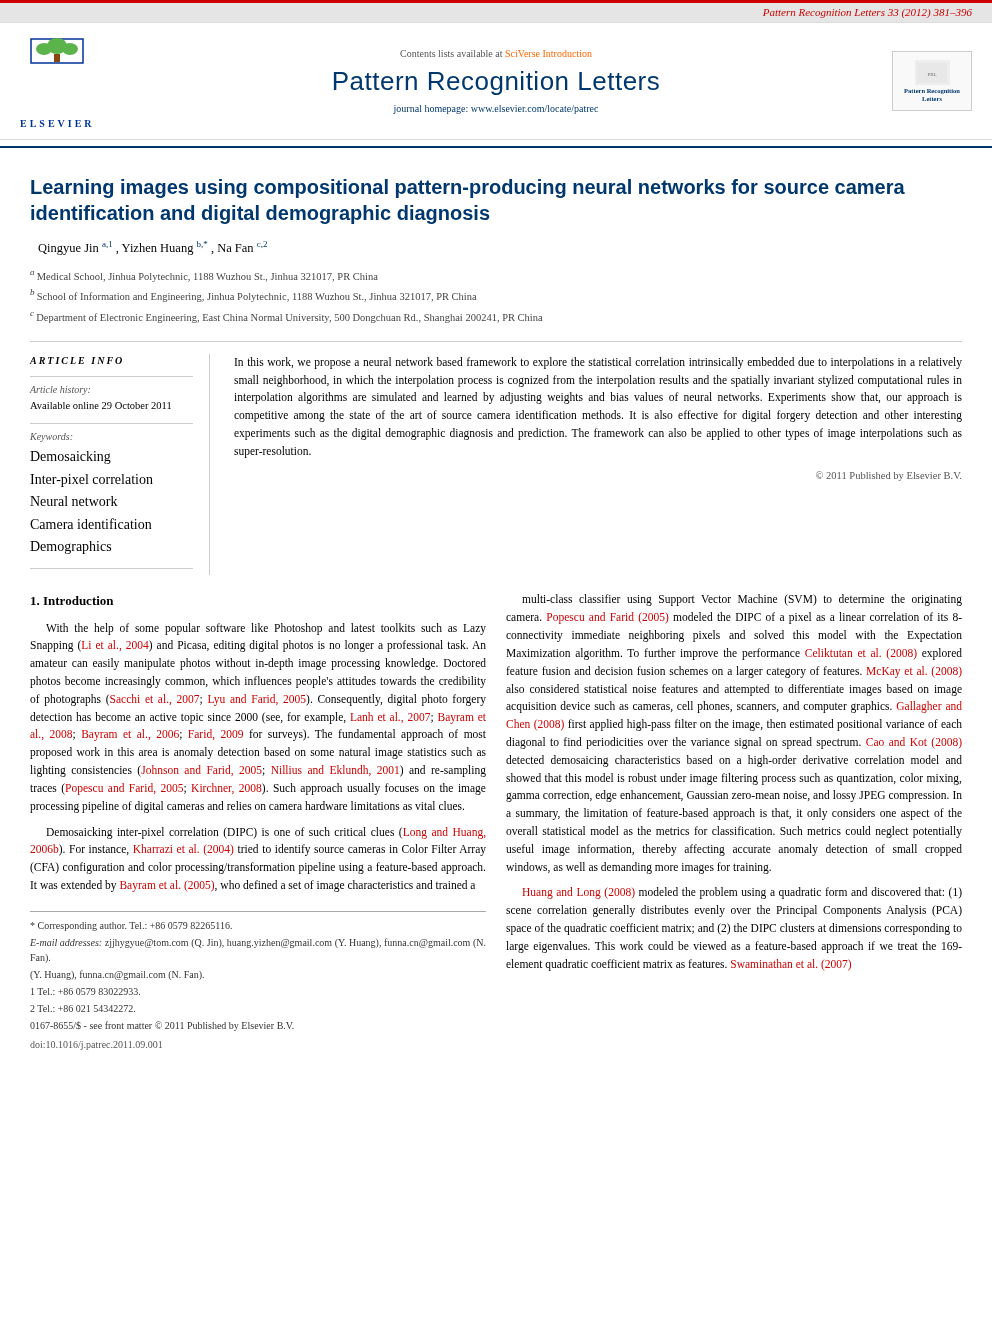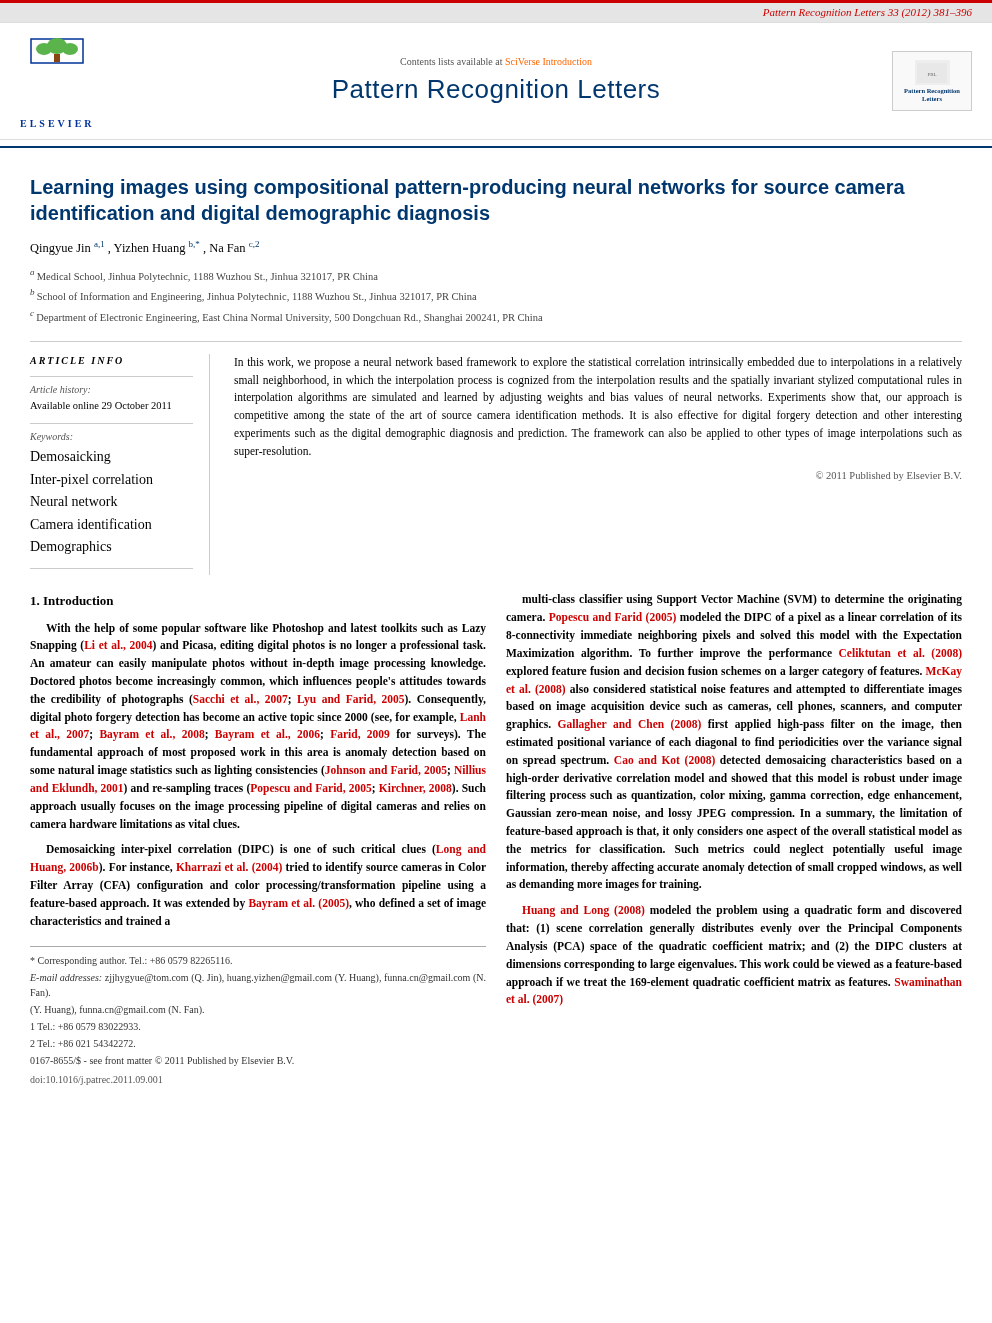--- a/index.html
+++ b/index.html
@@ -109,20 +109,21 @@
       font-weight: bold;
       color: #00376e;
       margin-bottom: 12px;
       line-height: 1.3;
       font-family: Arial, sans-serif;
     }
     .authors {
       font-size: 12.5px;
       margin-bottom: 8px;
       color: #000;
+      margin-left: 8px;
     }
     .author-sup {
       font-size: 9px;
       vertical-align: super;
       color: #00376e;
     }
     .affiliations {
       font-size: 10.5px;
       color: #444;
       margin-bottom: 16px;
@@ -212,21 +213,20 @@
     }
     .section-heading {
       font-size: 13px;
       font-weight: bold;
       margin-bottom: 8px;
       color: #000;
     }
     .body-para {
       margin-bottom: 8px;
       text-indent: 16px;
-      font-weight: bold;
     }
     .ref-link {
       color: #c00;
       text-decoration: none;
       font-size: 11.5px;
     }
     .footnotes {
       border-top: 1px solid #aaa;
       margin-top: 16px;
       padding-top: 6px;
@@ -284,20 +284,23 @@
           <span class="elsevier-text" style="font-size:10px;letter-spacing:3px;color:#003399;font-weight:bold;">ELSEVIER</span>
         </div>
       </div>
     </div>
     <div class="journal-banner-center">
       <div class="sciverse-text">
         <span>Contents lists available at</span>
         <span class="orange-text" style="cursor:pointer;">SciVerse Introduction</span>
       </div>
       <div class="journal-title-banner">Pattern Recognition Letters</div>
+      <div class="journal-homepage">
+        <span>journal homepage: www.elsevier.com/locate/patrec</span>
+      </div>
     </div>
     <div class="journal-banner-right">
       <div class="prl-logo">
         <div class="prl-logo-img">
           <svg width="30" height="20" viewBox="0 0 30 20">
             <rect x="0" y="0" width="30" height="20" fill="#e8e8e8"></rect>
             <text x="15" y="13" text-anchor="middle" font-size="5" fill="#666">PRL</text>
           </svg>
         </div>
         <div class="prl-title">Pattern Recognition Letters</div>

